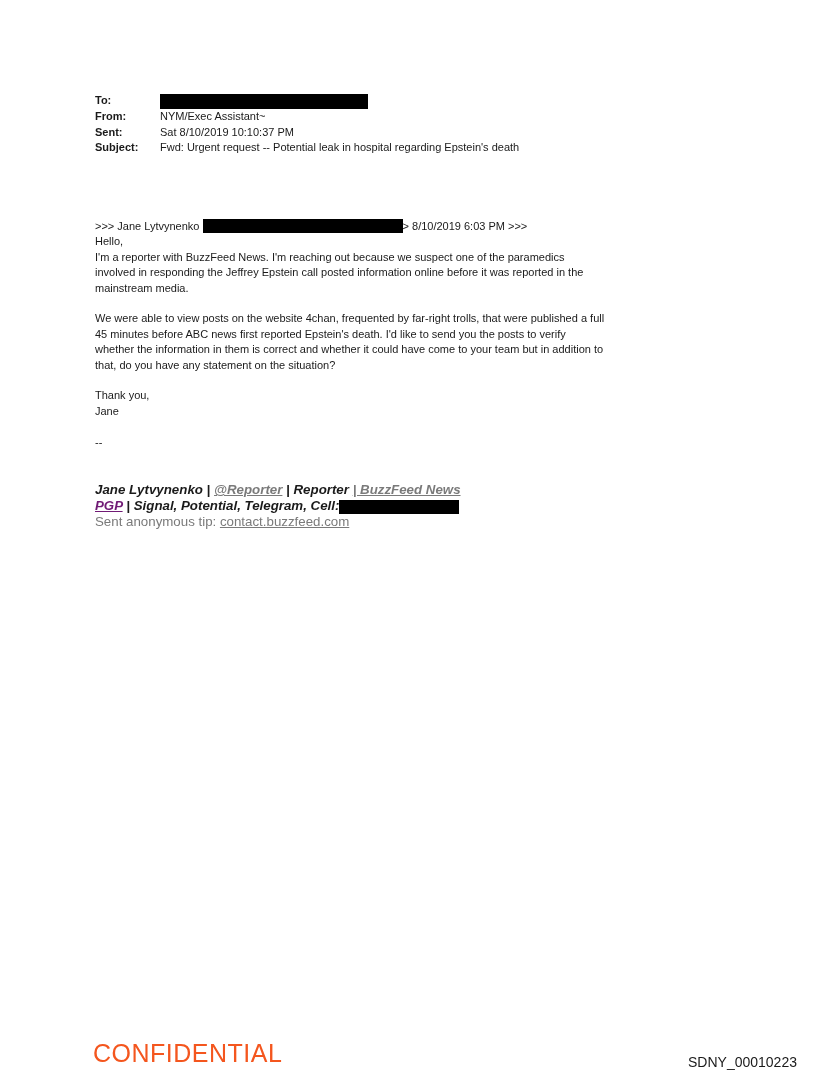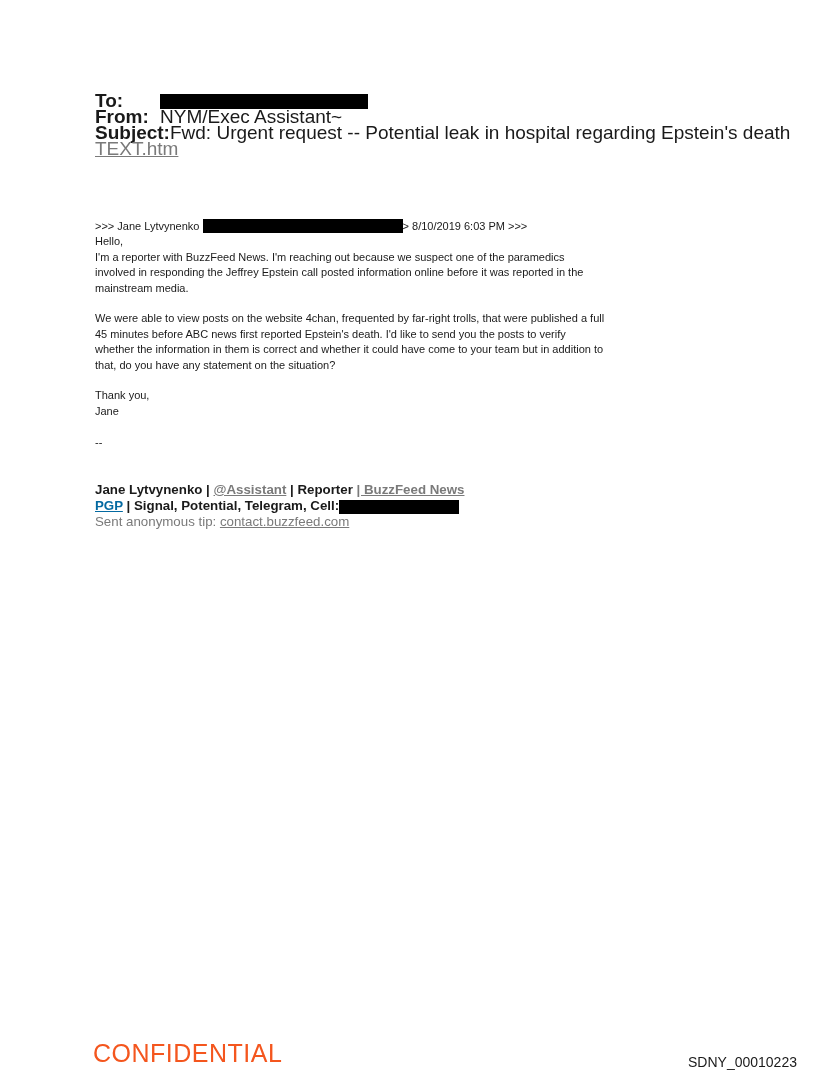--- a/index.html
+++ b/index.html
@@ -11,21 +11,21 @@
     font-family: "Liberation Sans", "DejaVu Sans", sans-serif;
     color: #1a1a1a;
     overflow: hidden;
   }
 
   
   .email-header {
     position: absolute;
     left: 95px;
     top: 93px;
-    font-size: 19px;
+    font-size: 11px;
     line-height: 15.7px;
   }
   .hrow { display: flex; align-items: flex-start; }
   .hlabel { flex: 0 0 65px; font-weight: bold; }
   .hvalue { white-space: nowrap; }
 
   .redaction { display: inline-block; background: #000000; vertical-align: text-bottom; }
   .redaction-to { width: 208px; height: 15px; margin-top: 1px; }
   .redaction-quote { width: 200px; height: 14px; margin-bottom: -1px; }
   .redaction-cell { width: 120px; height: 14px; margin-bottom: -1px; }
@@ -45,23 +45,23 @@
   .body-text { white-space: pre-wrap; }
 
   
   .signature {
     position: absolute;
     left: 95px;
     top: 482px;
     font-size: 13.3px;
     line-height: 16px;
   }
-  .b { font-weight: bold; }
+  .b { font-weight: bold; font-style: italic; }
   .gray { color: #7a7a7a; }
-  .darklink { color: #0369a1; }
+  .darklink { color: #701a75; }
   .u { text-decoration: underline; }
 
   
   .confidential {
     position: absolute;
     left: 93px;
     top: 1039px;
     font-size: 25px;
     letter-spacing: 0.5px;
     color: #f4561e;
@@ -82,25 +82,26 @@
   <div class="email-header">
     <div class="hrow">
       <span class="hlabel">To:</span>
       <span class="redaction redaction-to"></span>
     </div>
     <div class="hrow">
       <span class="hlabel">From:</span>
       <span class="hvalue">NYM/Exec Assistant~</span>
     </div>
     <div class="hrow">
+      <span class="hlabel">Sent:</span>
+      <span class="hvalue">Sat 8/10/2019 10:10:37 PM</span>
+    </div>
+    <div class="hrow">
       <span class="hlabel">Subject:</span>
       <span class="hvalue">Fwd: Urgent request -- Potential leak in hospital regarding Epstein's death</span>
-    </div>
-    <div class="attachment-line">
-      <span class="glink">TEXT.htm</span>
     </div>
   </div>
 
   <div class="email-body">
     <div class="quote-line"><span>&gt;&gt;&gt; Jane Lytvynenko </span><span class="redaction redaction-quote"></span><span>&gt; 8/10/2019 6:03 PM &gt;&gt;&gt;</span></div>
     <div class="body-text">Hello,
 I'm a reporter with BuzzFeed News. I'm reaching out because we suspect one of the paramedics
 involved in responding the Jeffrey Epstein call posted information online before it was reported in the
 mainstream media.
 
@@ -109,21 +110,21 @@
 whether the information in them is correct and whether it could have come to your team but in addition to
 that, do you have any statement on the situation?
 
 Thank you,
 Jane
 
 --</div>
   </div>
 
   <div class="signature">
-    <div><span class="b">Jane Lytvynenko</span><span class="b"> | </span><span class="b gray u">@Assistant</span><span class="b"> | </span><span class="b">Reporter </span><span class="b gray u">| BuzzFeed News</span></div>
+    <div><span class="b">Jane Lytvynenko</span><span class="b"> | </span><span class="b gray u">@Reporter</span><span class="b"> | </span><span class="b">Reporter </span><span class="b gray u">| BuzzFeed News</span></div>
     <div><span class="b darklink u">PGP</span><span class="b"> | Signal, Potential, Telegram, Cell:</span><span class="redaction redaction-cell"></span></div>
     <div class="gray"><span>Sent anonymous tip: </span><span class="u">contact.buzzfeed.com</span></div>
   </div>
 
   <div class="confidential">CONFIDENTIAL</div>
   <div class="bates">SDNY_00010223</div>
 
 </div>
 
 </body></html>

